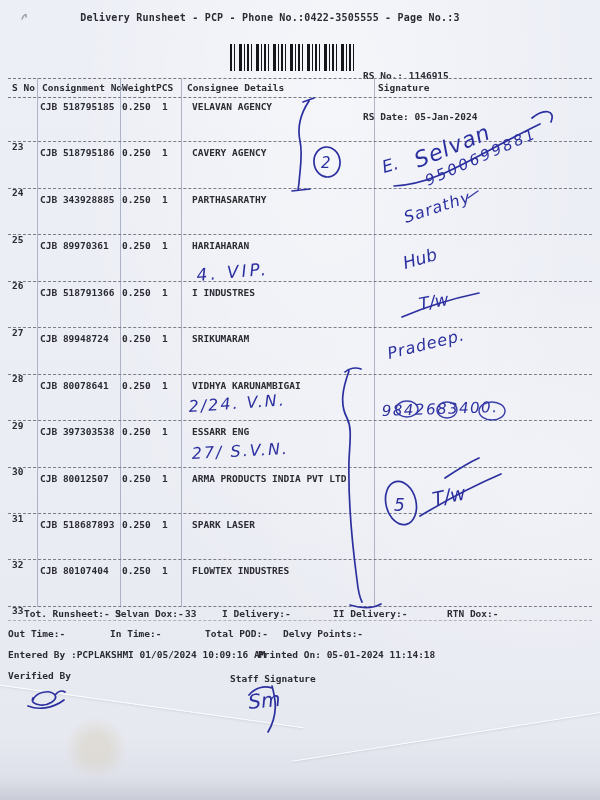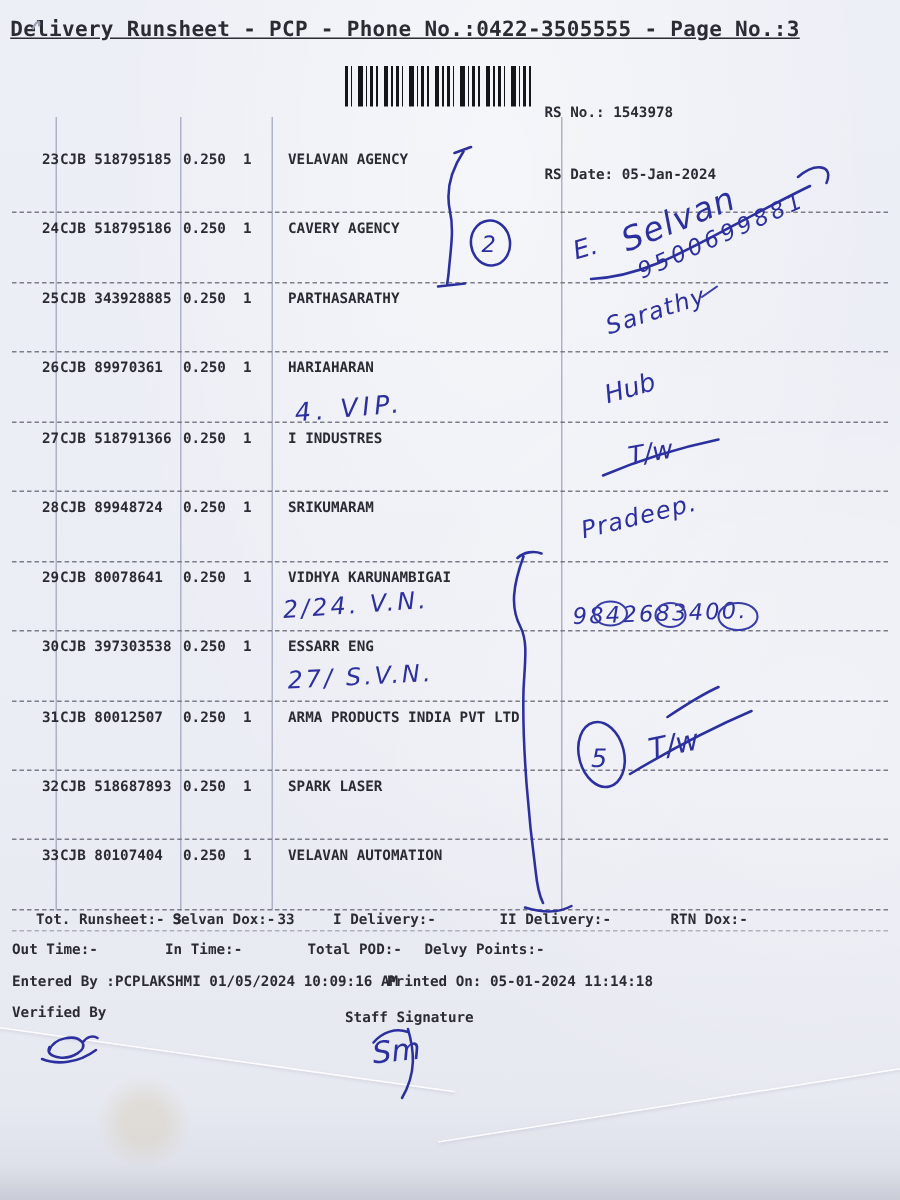--- a/index.html
+++ b/index.html
@@ -10,39 +10,39 @@
       radial-gradient(circle at 16% 93.5%, rgba(213,203,180,0.40) 0 1.5%, transparent 3.5%),
       radial-gradient(ellipse at 55% 15%, rgba(255,255,255,0.45), transparent 55%),
       radial-gradient(ellipse at 90% 60%, rgba(255,255,255,0.30), transparent 40%),
       linear-gradient(to bottom,#edeff6 0%,#ebedf4 60%,#e7e9f1 92%,#dfe1ea 97%,#c9ccd6 100%);
     font-family:"DejaVu Sans Mono",monospace;color:#2b2b33;
   }
   .print{font-family:"DejaVu Sans Mono",monospace;font-weight:700;color:#2b2b33;white-space:pre;}
   .abs{position:absolute;}
   .title-wrap{left:0;top:8px;width:540px;text-align:center;}
   .title1{font-size:11px;letter-spacing:0.5px;}
-  .title2{font-size:14px;letter-spacing:0.2px;margin-top:4px;text-decoration:underline;}
+  .title2{font-size:10px;letter-spacing:0.2px;margin-top:4px;}
   .info-left{left:18px;top:38px;font-size:9.5px;line-height:13.5px;}
   .info-right{left:363px;top:42px;font-size:9.5px;line-height:13.5px;}
   .barcode{left:230px;top:44px;width:124px;height:27px;
     background:repeating-linear-gradient(90deg,
       #14141a 0 2px,transparent 2px 4px,
       #14141a 4px 5px,transparent 5px 9px,
       #14141a 9px 12px,transparent 12px 14px,
       #14141a 14px 15px,transparent 15px 17px);
   }
   .thead{left:8px;right:8px;top:78px;height:18px;
     border-top:1px dashed rgba(105,105,118,0.9);
     border-bottom:1px dashed rgba(105,105,118,0.9);}
   .thcell{position:absolute;top:3px;font-size:9.5px;font-weight:700;white-space:pre;}
   .vline{position:absolute;top:78px;height:529px;width:1px;background:rgba(152,158,182,0.75);}
   .rows{left:8px;top:96px;width:584px;}
   .row{position:relative;height:46.45px;border-bottom:1px dashed rgba(105,105,118,0.85);box-sizing:border-box;}
   .cell{position:absolute;top:5px;font-size:9.5px;font-weight:700;white-space:pre;}
-  .cell-sno{left:20px;}
+  .cell-sno{left:4px;margin-top:40px;}
   .cell-consignment{left:32px;}
   .cell-weight{left:114px;}
   .cell-pcs{left:154px;}
   .cell-consignee{left:184px;}
   .foot-dash{left:8px;right:8px;top:620px;height:0;border-top:1px dashed rgba(105,105,118,0.45);}
   .fcell{position:absolute;font-size:9.5px;font-weight:700;white-space:pre;}
   .annot{left:0;top:0;width:600px;height:800px;pointer-events:none;}
   .ink{stroke:#2c309f;fill:none;stroke-width:1.7;stroke-linecap:round;stroke-linejoin:round;}
   .ink-light{stroke:#3a3ea8;fill:none;stroke-width:1.4;stroke-linecap:round;}
   .hw{font-family:"DejaVu Sans",sans-serif;font-style:italic;fill:#2c309f;}
@@ -55,24 +55,32 @@
 <div class="page">
 
   <div class="abs title-wrap">
     <div class="print title2">Delivery Runsheet - PCP - Phone No.:0422-3505555 - Page No.:3</div>
   </div>
 
 
   <div class="abs barcode"></div>
 
   <div class="abs info-right print">
-    <div>RS No.: 1543978</div>
+    <div>RS No.: 1146915</div>
     <div>RS Date: 05-Jan-2024</div>
   </div>
 
+  <div class="abs thead">
+    <span class="thcell" style="left:4px">S No</span>
+    <span class="thcell" style="left:34px">Consignment No</span>
+    <span class="thcell" style="left:114px">Weight</span>
+    <span class="thcell" style="left:148px">PCS</span>
+    <span class="thcell" style="left:179px">Consignee Details</span>
+    <span class="thcell" style="left:370px">Signature</span>
+  </div>
 
   <div class="vline" style="left:37px"></div>
   <div class="vline" style="left:120px"></div>
   <div class="vline" style="left:181px"></div>
   <div class="vline" style="left:374px"></div>
 
   <div class="abs rows">
       <div class="row">
         <span class="cell cell-sno">23</span>
         <span class="cell cell-consignment">CJB 518795185</span>
@@ -141,21 +149,21 @@
         <span class="cell cell-consignment">CJB 518687893</span>
         <span class="cell cell-weight">0.250</span>
         <span class="cell cell-pcs">1</span>
         <span class="cell cell-consignee">SPARK LASER</span>
       </div>
       <div class="row">
         <span class="cell cell-sno">33</span>
         <span class="cell cell-consignment">CJB 80107404</span>
         <span class="cell cell-weight">0.250</span>
         <span class="cell cell-pcs">1</span>
-        <span class="cell cell-consignee">VELAVAN AUTOMATION</span>
+        <span class="cell cell-consignee">FLOWTEX INDUSTRES</span>
       </div>
     </div>
 
   <span class="abs fcell" style="left:24px;top:608px">Tot. Runsheet:- 3</span>
   <span class="abs fcell" style="left:115px;top:608px">Selvan Dox:-</span>
   <span class="abs fcell" style="left:185px;top:608px">33</span>
   <span class="abs fcell" style="left:222px;top:608px">I Delivery:-</span>
   <span class="abs fcell" style="left:333px;top:608px">II Delivery:-</span>
   <span class="abs fcell" style="left:447px;top:608px">RTN Dox:-</span>
 

